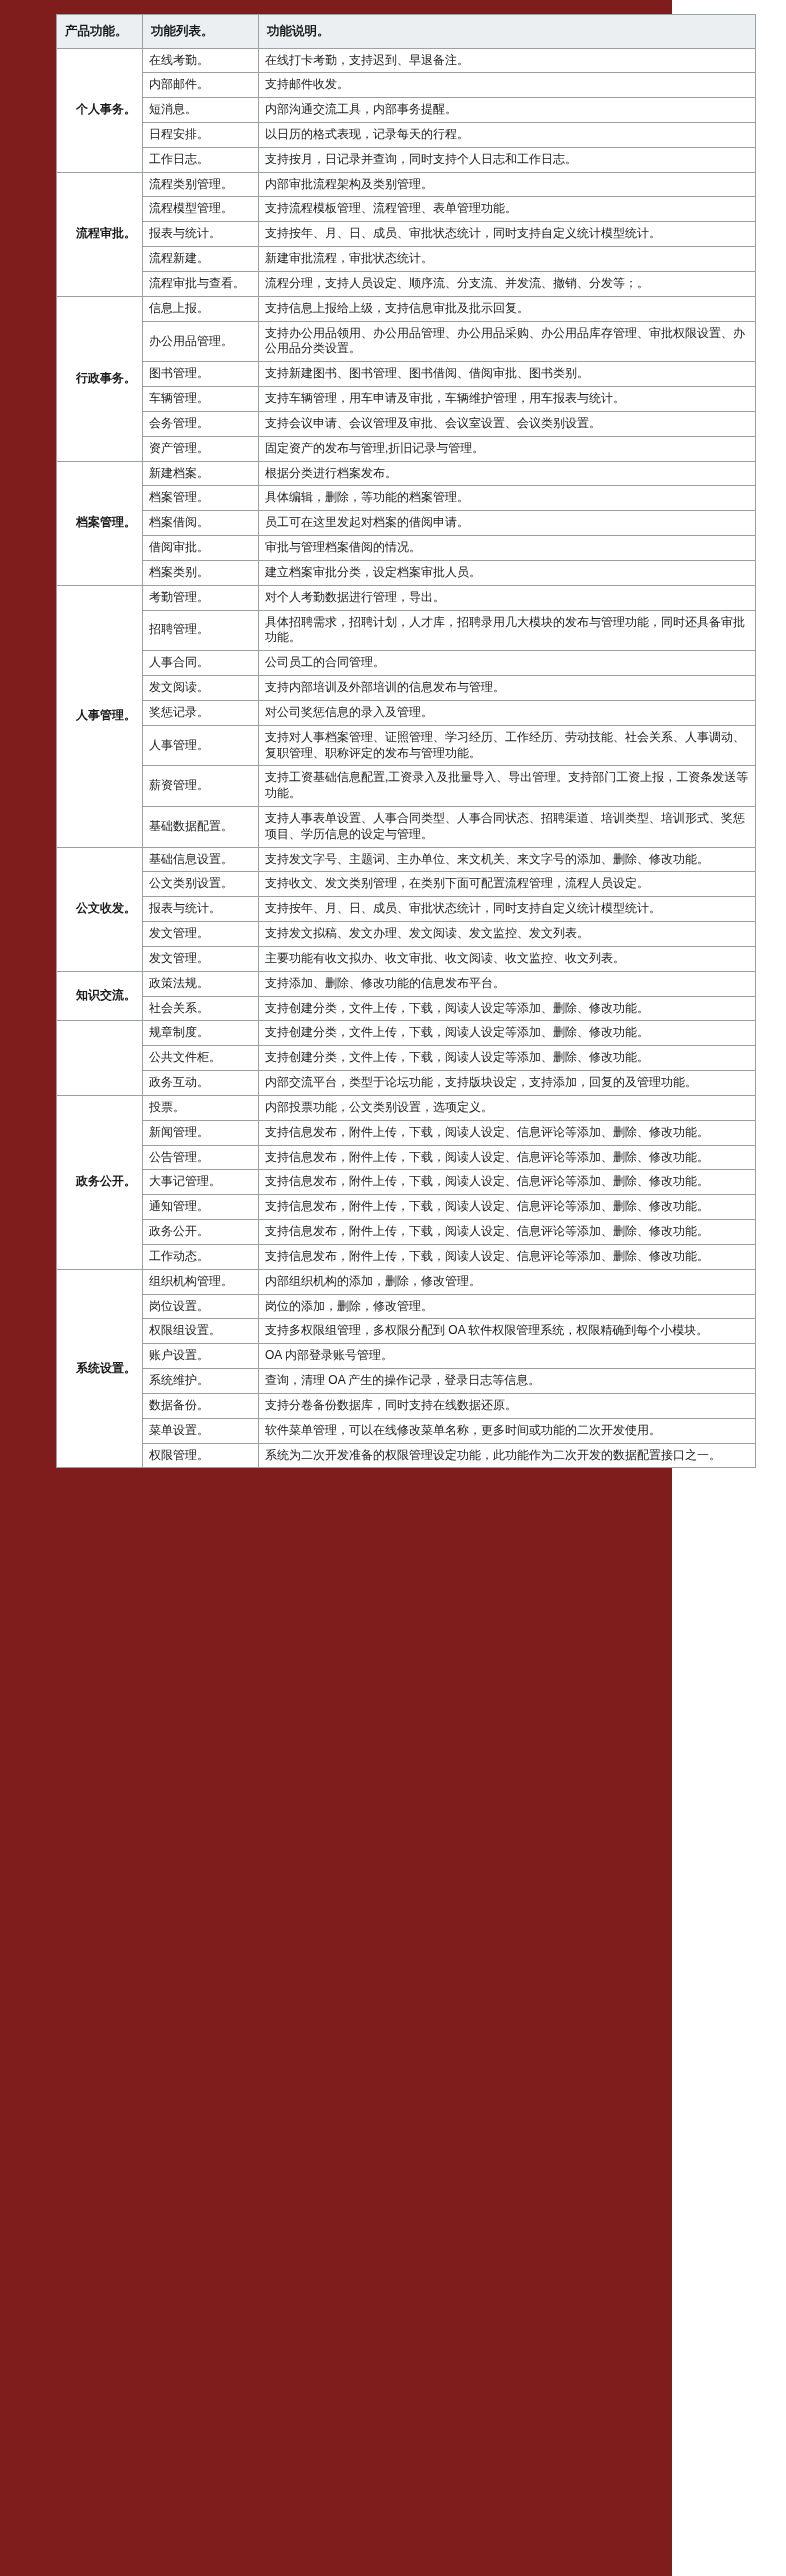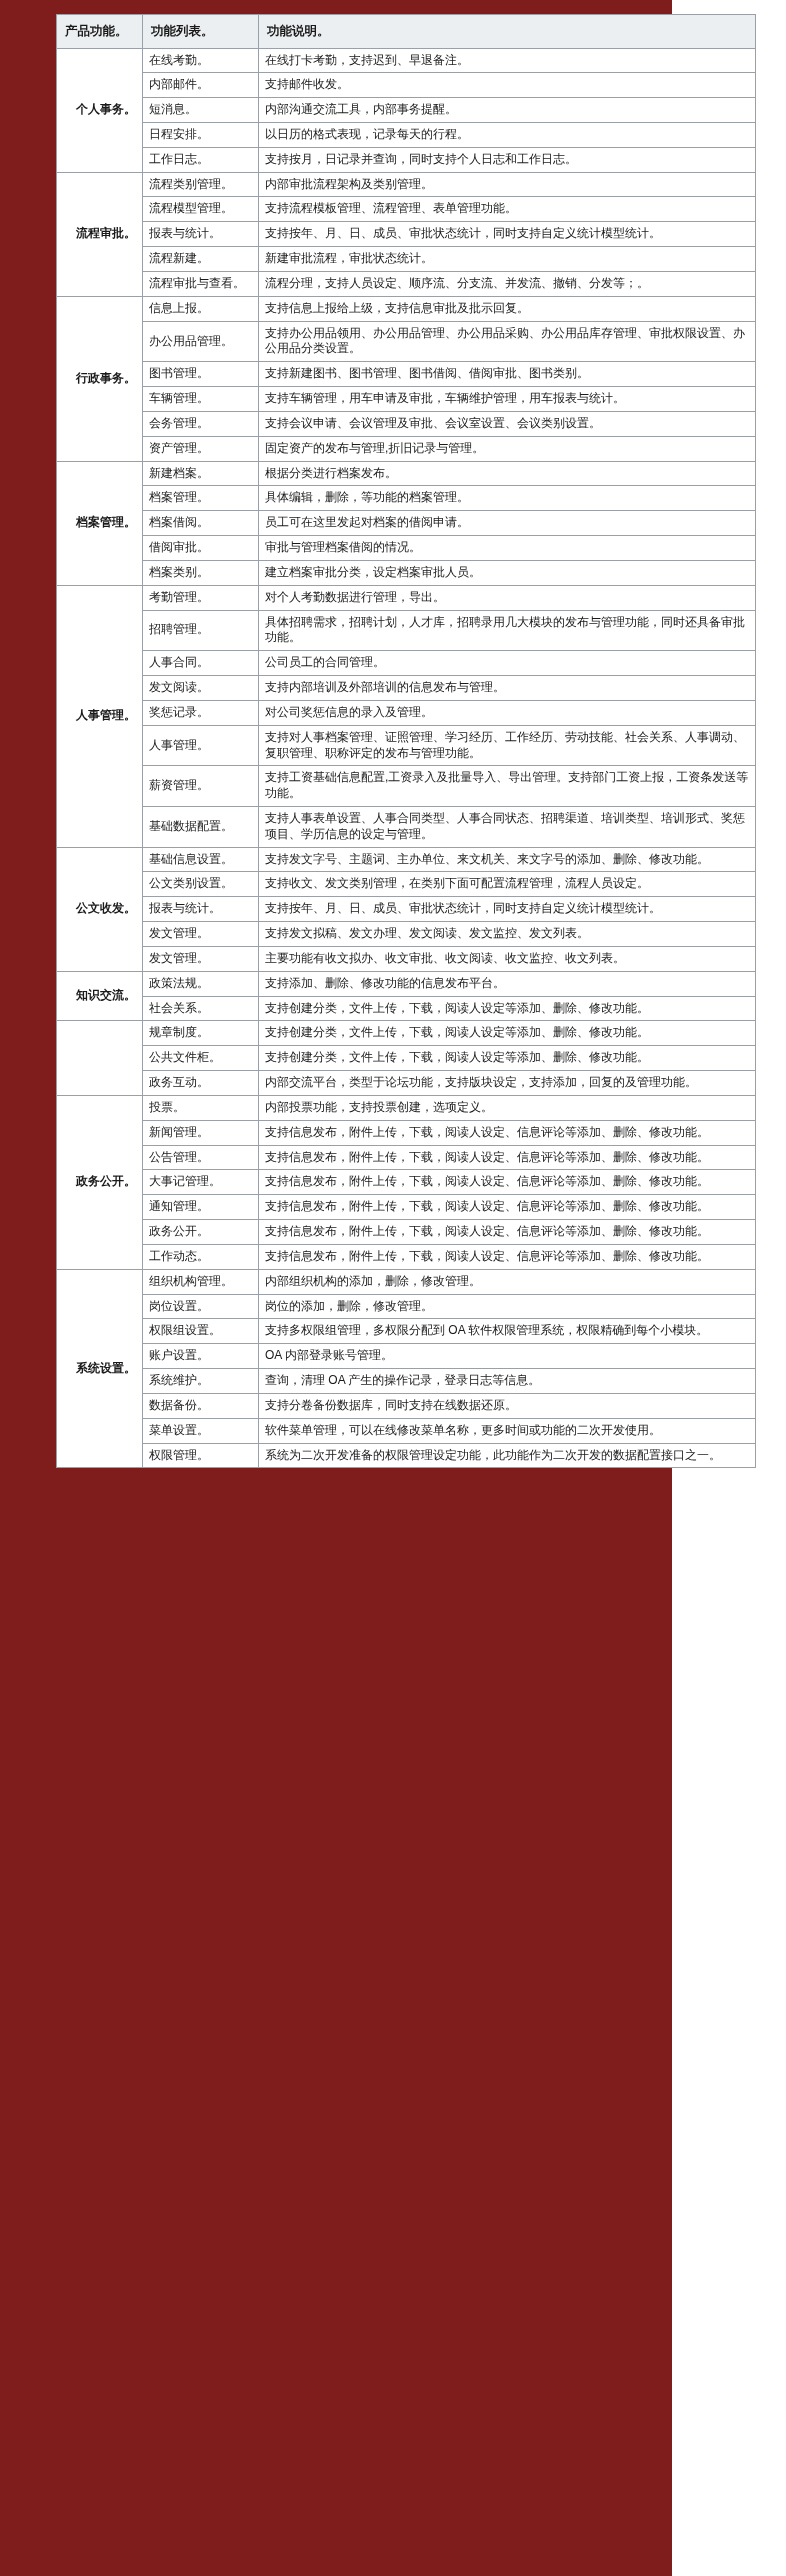--- a/index.html
+++ b/index.html
@@ -238,21 +238,21 @@
           <td class="feature">公共文件柜。</td>
           <td class="desc">支持创建分类，文件上传，下载，阅读人设定等添加、删除、修改功能。</td>
         </tr>
         <tr>
           <td class="feature">政务互动。</td>
           <td class="desc">内部交流平台，类型于论坛功能，支持版块设定，支持添加，回复的及管理功能。</td>
         </tr>
         <tr>
           <td class="group" rowspan="7">政务公开。</td>
           <td class="feature">投票。</td>
-          <td class="desc">内部投票功能，支持投票创建，选项定义。</td>
+          <td class="desc">内部投票功能，公文类别设置，选项定义。</td>
         </tr>
         <tr>
           <td class="feature">新闻管理。</td>
           <td class="desc">支持信息发布，附件上传，下载，阅读人设定、信息评论等添加、删除、修改功能。</td>
         </tr>
         <tr>
           <td class="feature">公告管理。</td>
           <td class="desc">支持信息发布，附件上传，下载，阅读人设定、信息评论等添加、删除、修改功能。</td>
         </tr>
         <tr>

